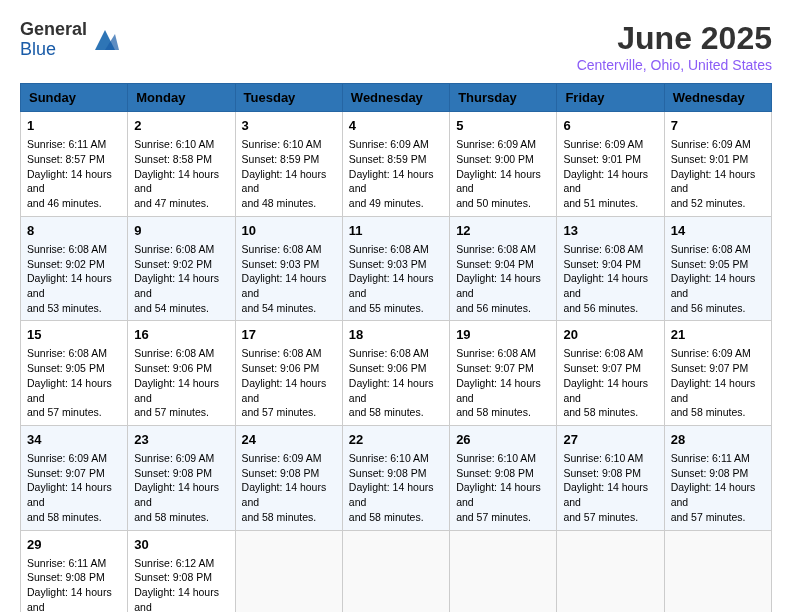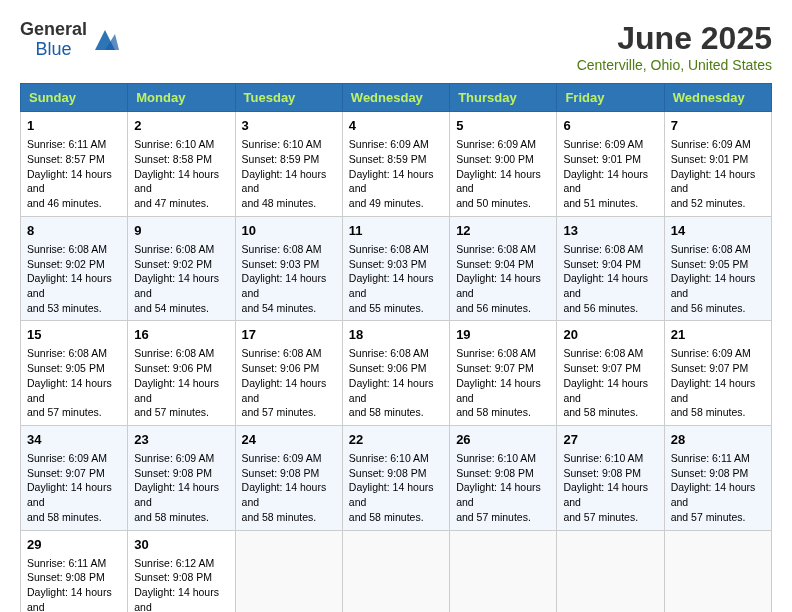--- a/index.html
+++ b/index.html
@@ -12,21 +12,20 @@
     }
     .header {
       display: flex;
       justify-content: space-between;
       align-items: flex-start;
       margin-bottom: 10px;
     }
     .logo {
       display: flex;
       align-items: center;
-      text-align: center;
     }
     .logo-text {
       display: flex;
       flex-direction: column;
       line-height: 1.1;
     }
     .logo-general {
       font-size: 18px;
       font-weight: bold;
       color: #333;
@@ -44,30 +43,30 @@
     .title-area {
       text-align: right;
     }
     .month-title {
       font-size: 32px;
       font-weight: bold;
       color: #333;
     }
     .location {
       font-size: 14px;
-      color: #4d7c0f;
+      color: #8b5cf6;
     }
     .calendar {
       width: 100%;
       border-collapse: collapse;
       border: 1px solid #ccc;
     }
     .calendar th {
       background-color: #2e75b6;
-      color: #bef264;
+      color: #000000;
       text-align: left;
       padding: 6px 8px;
       font-size: 13px;
       border: 1px solid #2565a3;
     }
     .calendar td {
       vertical-align: top;
       padding: 5px 6px;
       border: 1px solid #ccc;
       font-size: 10.5px;

